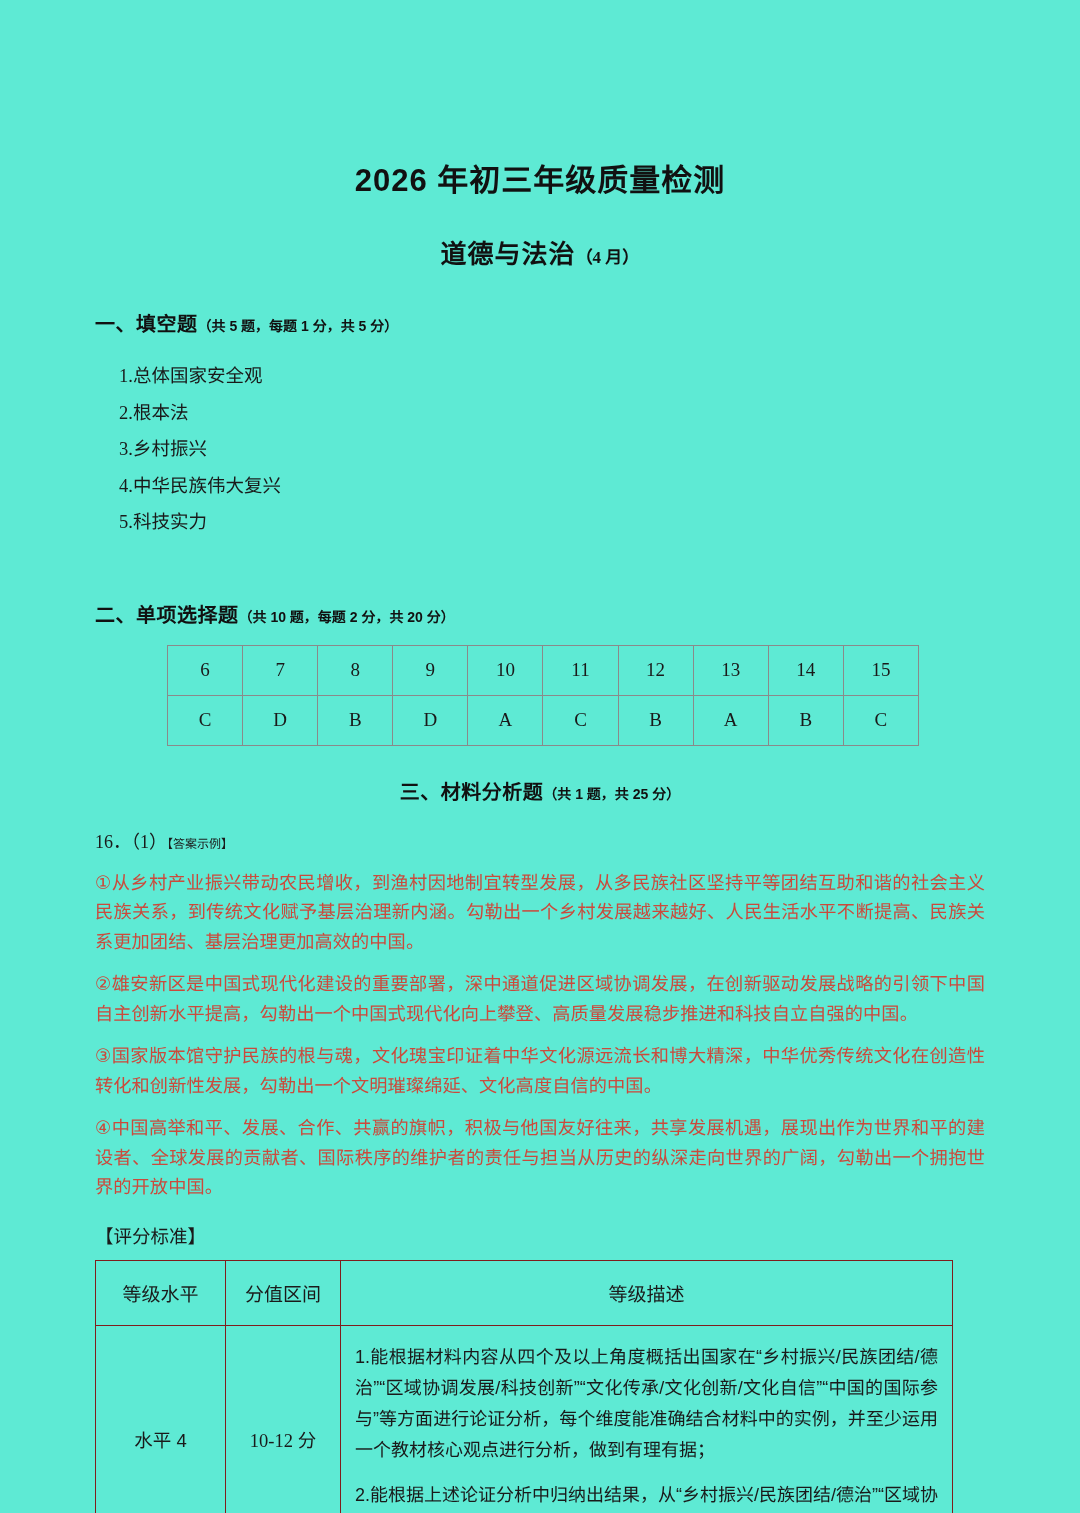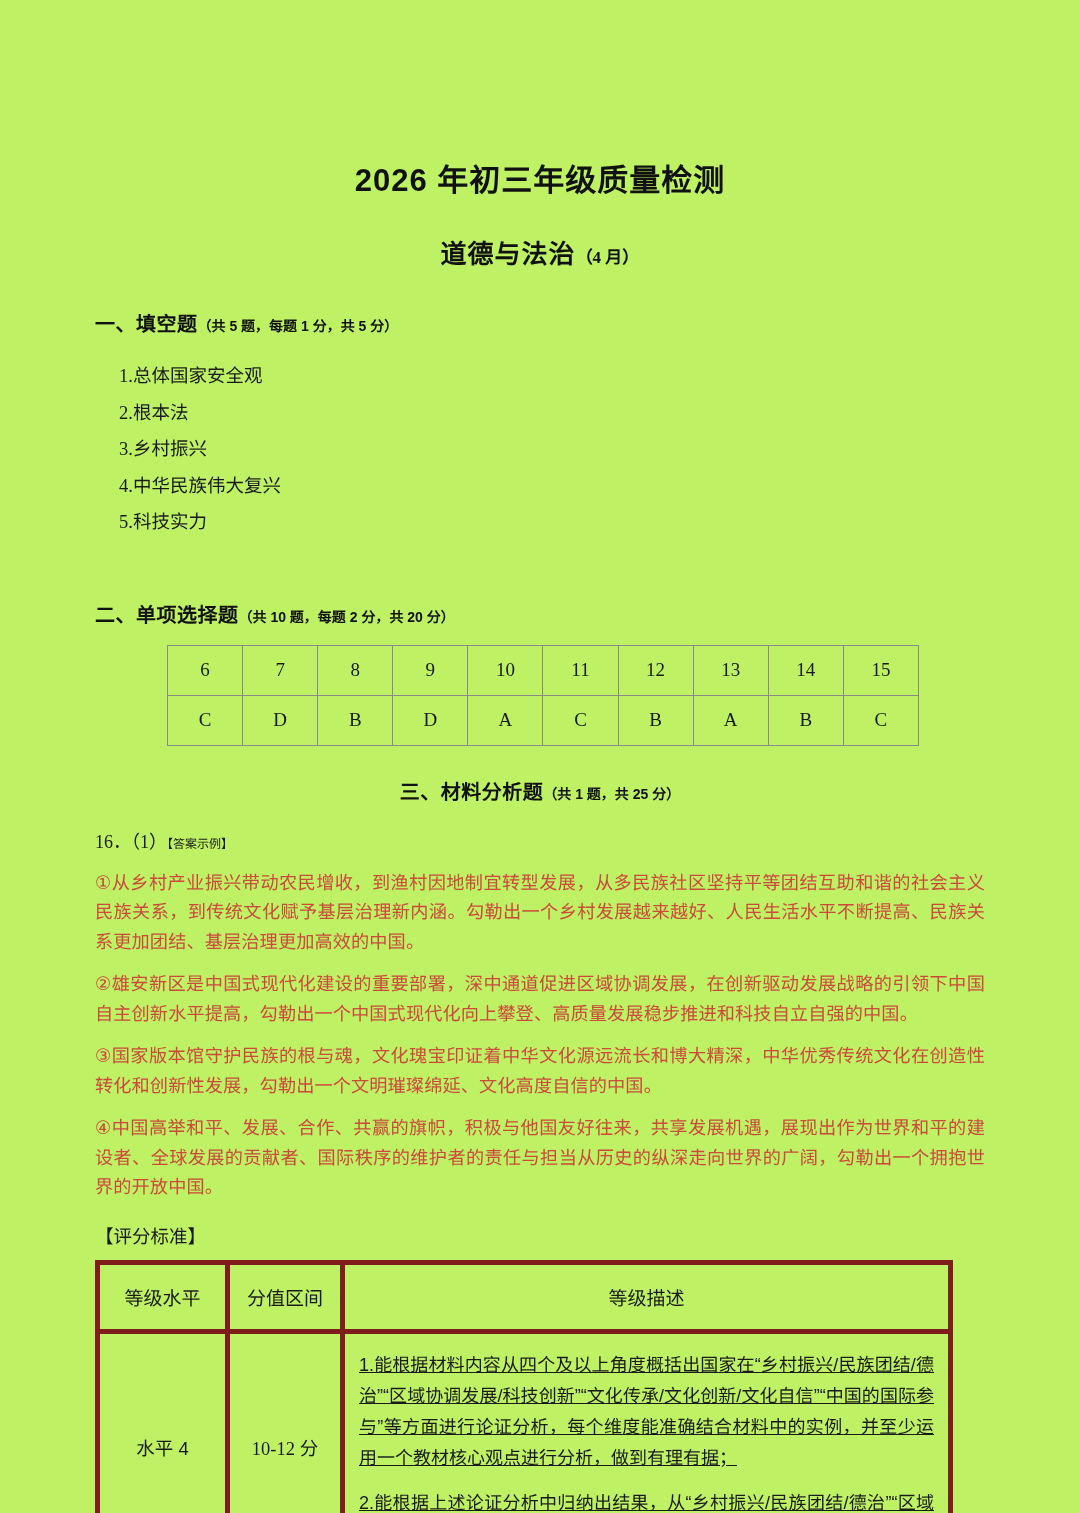--- a/index.html
+++ b/index.html
@@ -14,21 +14,21 @@
     overflow: hidden;
     font-family: "Liberation Serif", "DejaVu Serif", serif;
     color: #1a1a1a;
   }
   .page {
     position: relative;
     width: 1080px;
     height: 1513px;
     box-sizing: border-box;
     padding: 0 95px;
-    background: #bef264;
+    background: #5eead4;
   }
 
   
   .doc-title {
     text-align: center;
     font-family: "Liberation Sans", "DejaVu Sans", sans-serif;
     font-weight: bold;
     font-size: 31px;
     letter-spacing: 1px;
     margin: 0;
@@ -137,21 +137,21 @@
     color: #1a1a1a;
   }
   .rubric-wrap { padding-top: 12px; }
   table.rubric-table {
     border-collapse: collapse;
     table-layout: fixed;
     width: 858px;
   }
   table.rubric-table th,
   table.rubric-table td {
-    border: 5px solid #7f1d1d;
+    border: 1px solid #7f1d1d;
     font-weight: normal;
     color: #1a1a1a;
   }
   table.rubric-table th {
     height: 62px;
     text-align: center;
     vertical-align: middle;
     font-family: "Liberation Sans", "DejaVu Sans", sans-serif;
     font-size: 19px;
   }
@@ -171,21 +171,20 @@
     padding: 16px 14px 10px 14px;
     vertical-align: top;
   }
   .desc-item {
     font-family: "Liberation Sans", "DejaVu Sans", sans-serif;
     font-size: 18px;
     line-height: 31px;
     margin: 0;
     text-align: justify;
     text-justify: inter-ideograph;
-    text-decoration: underline;
   }
   .desc-item + .desc-item { padding-top: 14px; }
 
   .col-level { width: 130px; }
   .col-score { width: 115px; }
 </style>
 </head>
 <body>
 
 <div class="page">

